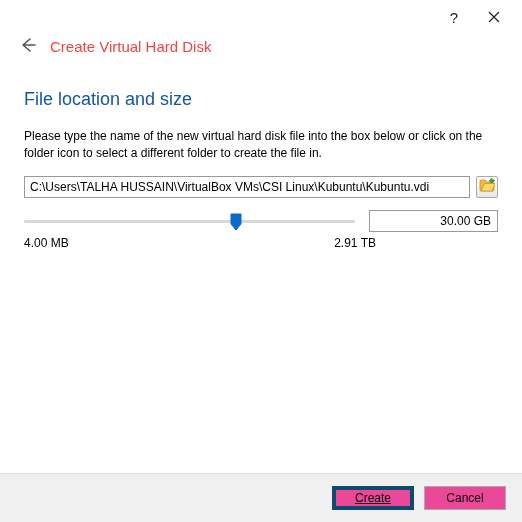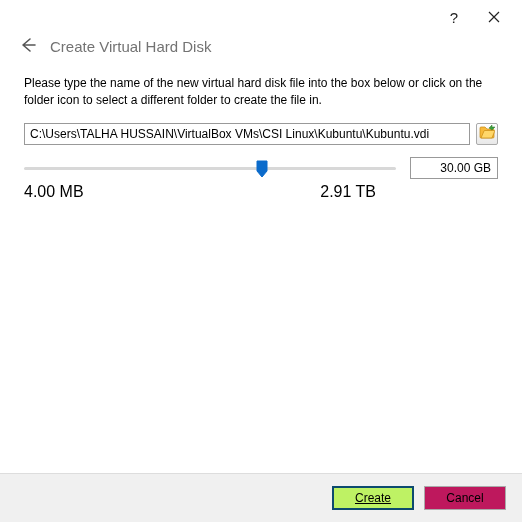--- a/index.html
+++ b/index.html
@@ -33,21 +33,21 @@
     .titlebar .close-x svg { width: 12px; height: 12px; }
     .header {
       display: flex;
       align-items: center;
       gap: 14px;
       padding: 2px 24px 18px 18px;
     }
     .back-arrow svg { width: 18px; height: 18px; }
     .header-title {
       font-size: 15px;
-      color: #737373;
+      color: #ef4444;
     }
     .content {
       padding: 0 24px;
     }
     .section-title {
       font-size: 18px;
       color: #1356a2;
       margin: 14px 0 18px 0;
       font-weight: 400;
     }
@@ -105,59 +105,59 @@
     .slider-thumb {
       position: absolute;
       top: 2px;
       left: 64%;
       width: 12px;
       height: 18px;
       margin-left: -6px;
     }
     .slider-thumb svg { width: 12px; height: 18px; }
     .size-box {
-      width: 88px;
+      width: 129px;
       border: 1px solid #999;
       padding: 3px 6px;
       text-align: right;
       font-size: 12px;
       height: 22px;
     }
     .range-labels {
       display: flex;
       justify-content: space-between;
-      font-size: 16px;
+      font-size: 12px;
       color: #000;
       margin-top: 2px;
       padding-right: 122px;
     }
     .footer {
       position: absolute;
       bottom: 0;
       left: 0;
       right: 0;
       padding: 12px 16px;
       display: flex;
       justify-content: flex-end;
       gap: 10px;
       background: #f0f0f0;
       border-top: 1px solid #ddd;
     }
     .btn {
       min-width: 82px;
       height: 24px;
       border: 1px solid #aaa;
-      background: #be185d;
+      background: #ec4899;
       font-size: 12px;
       font-family: inherit;
       cursor: pointer;
     }
     .btn-primary {
-      border: 2px solid #0c4a6e;
-      background: #bef264;
+      border: 4px solid #0c4a6e;
+      background: #ec4899;
       text-decoration: underline;
     }
   </style>
 </head>
 <body>
 
 <div class="titlebar">
   <div class="tb-btn">
     <span>?</span>
   </div>
@@ -173,20 +173,21 @@
 <div class="header">
   <span class="back-arrow">
     <svg viewBox="0 0 18 18">
         <path d="M12 3 L5 9 L12 15 M5 9 H17" stroke="#555" stroke-width="1.6" fill="none" stroke-linecap="round" stroke-linejoin="round"></path>
       </svg>
   </span>
   <div class="header-title">Create Virtual Hard Disk</div>
 </div>
 
 <div class="content">
+  <div class="section-title">File location and size</div>
 
   <div class="desc">Please type the name of the new virtual hard disk file into the box below or click on the folder icon to select a different folder to create the file in.</div>
 
   <div class="path-row">
     <input class="path-input" type="text" value="C:\Users\TALHA HUSSAIN\VirtualBox VMs\CSI Linux\Kubuntu\Kubuntu.vdi" style="">
     <div class="folder-btn">
       <span class="folder-icon">
         <svg viewBox="0 0 16 14">
           <path d="M1 3 L1 12 Q1 13 2 13 L14 13 Q15 13 15 12 L15 5 Q15 4 14 4 L8 4 L6 2 L2 2 Q1 2 1 3 Z" fill="#f7b93a" stroke="#c78a12" stroke-width="0.7"></path>
           <path d="M2 13 L5 6 Q5.2 5.5 5.8 5.5 L15.2 5.5 Q16 5.5 15.7 6.2 L13 13 Z" fill="#ffd76a" stroke="#c78a12" stroke-width="0.7"></path>

